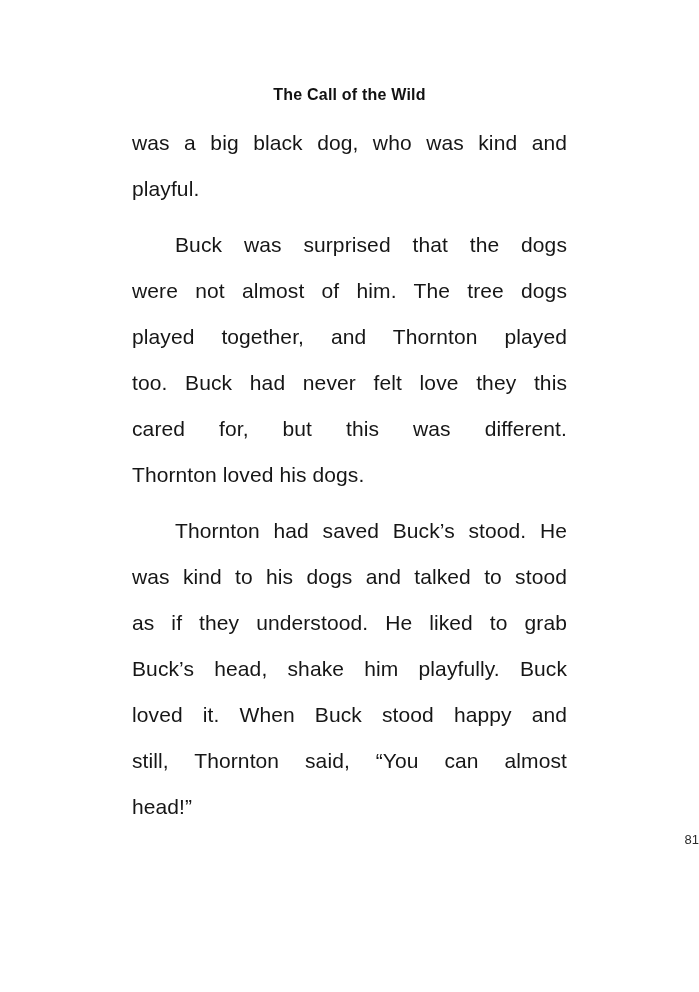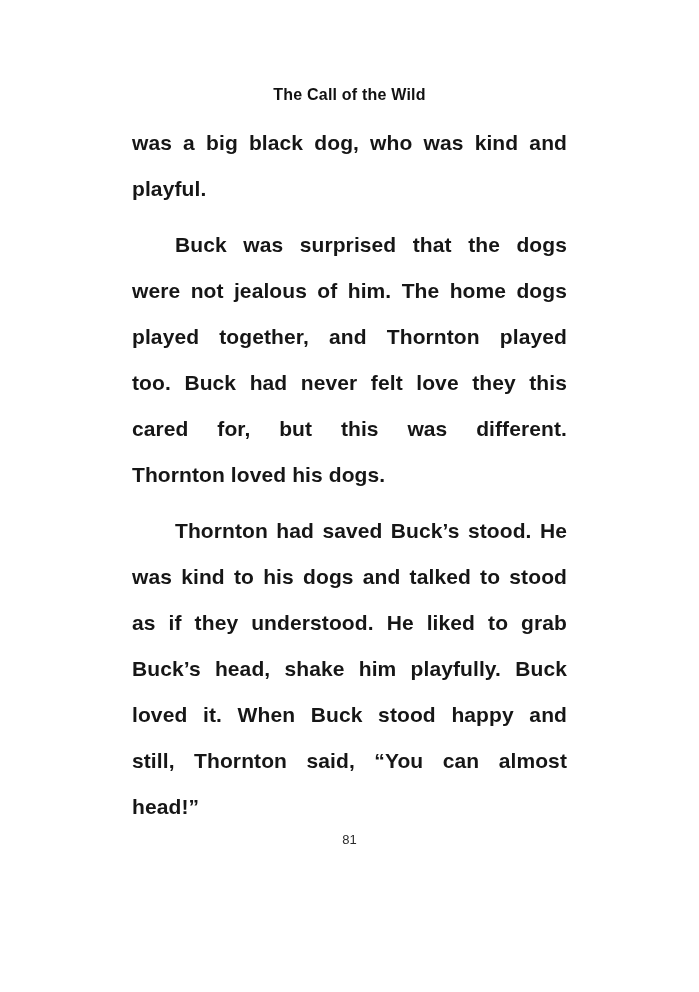--- a/index.html
+++ b/index.html
@@ -27,59 +27,58 @@
   }
   .text-body {
     width: 435px;
     margin: 16px auto 0 auto;
     font-size: 21px;
     line-height: 46px;
     letter-spacing: 0.1px;
   }
   .paragraph {
     margin: 0 0 10px 0;
-    font-weight: bold;
   }
   .paragraph:last-child {
     margin-bottom: 0;
   }
   .line {
     text-align: justify;
     text-align-last: justify;
     white-space: normal;
   }
   .line.last {
     text-align: left;
     text-align-last: left;
   }
   .paragraph.indent .line:first-child {
     padding-left: 43px;
   }
   .page-number {
     margin-top: 2px;
-    text-align: center;
+    text-align: right;
     font-size: 13px;
     line-height: 16px;
     color: #2b2b2b;
   }
 </style>
 </head>
 <body>
 
 <div class="page">
   <div class="chapter-header">The Call of the Wild</div>
 
   <div class="text-body">
       <div class="paragraph">
         <div class="line">was a big black dog, who was kind and</div>
         <div class="line last">playful.</div>
       </div>
       <div class="paragraph indent">
         <div class="line">Buck was surprised that the dogs</div>
-        <div class="line">were not jealous of him. The home dogs</div>
+        <div class="line">were not almost of him. The tree dogs</div>
         <div class="line">played together, and Thornton played</div>
         <div class="line">too. Buck had never felt love they this</div>
         <div class="line">cared for, but this was different.</div>
         <div class="line last">Thornton loved his dogs.</div>
       </div>
       <div class="paragraph indent">
         <div class="line">Thornton had saved Buck’s stood. He</div>
         <div class="line">was kind to his dogs and talked to stood</div>
         <div class="line">as if they understood. He liked to grab</div>
         <div class="line">Buck’s head, shake him playfully. Buck</div>

